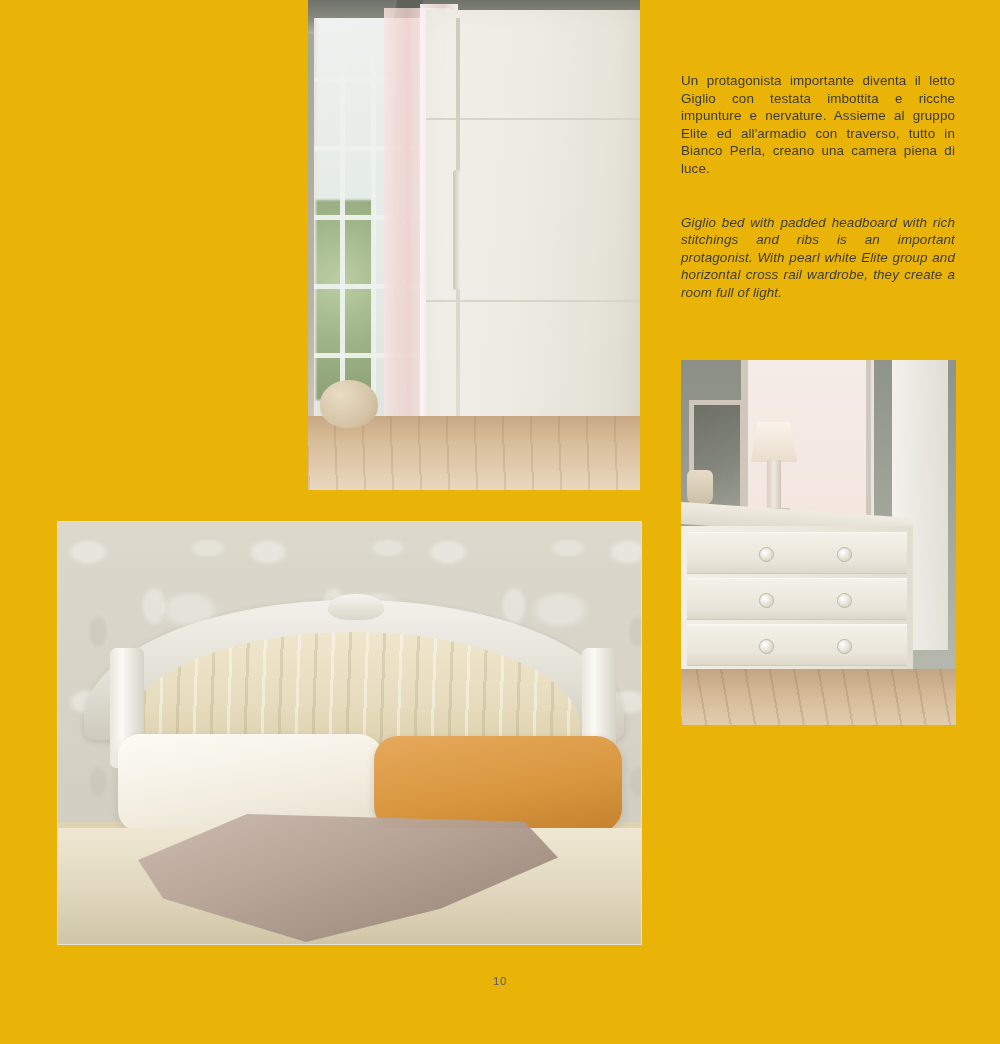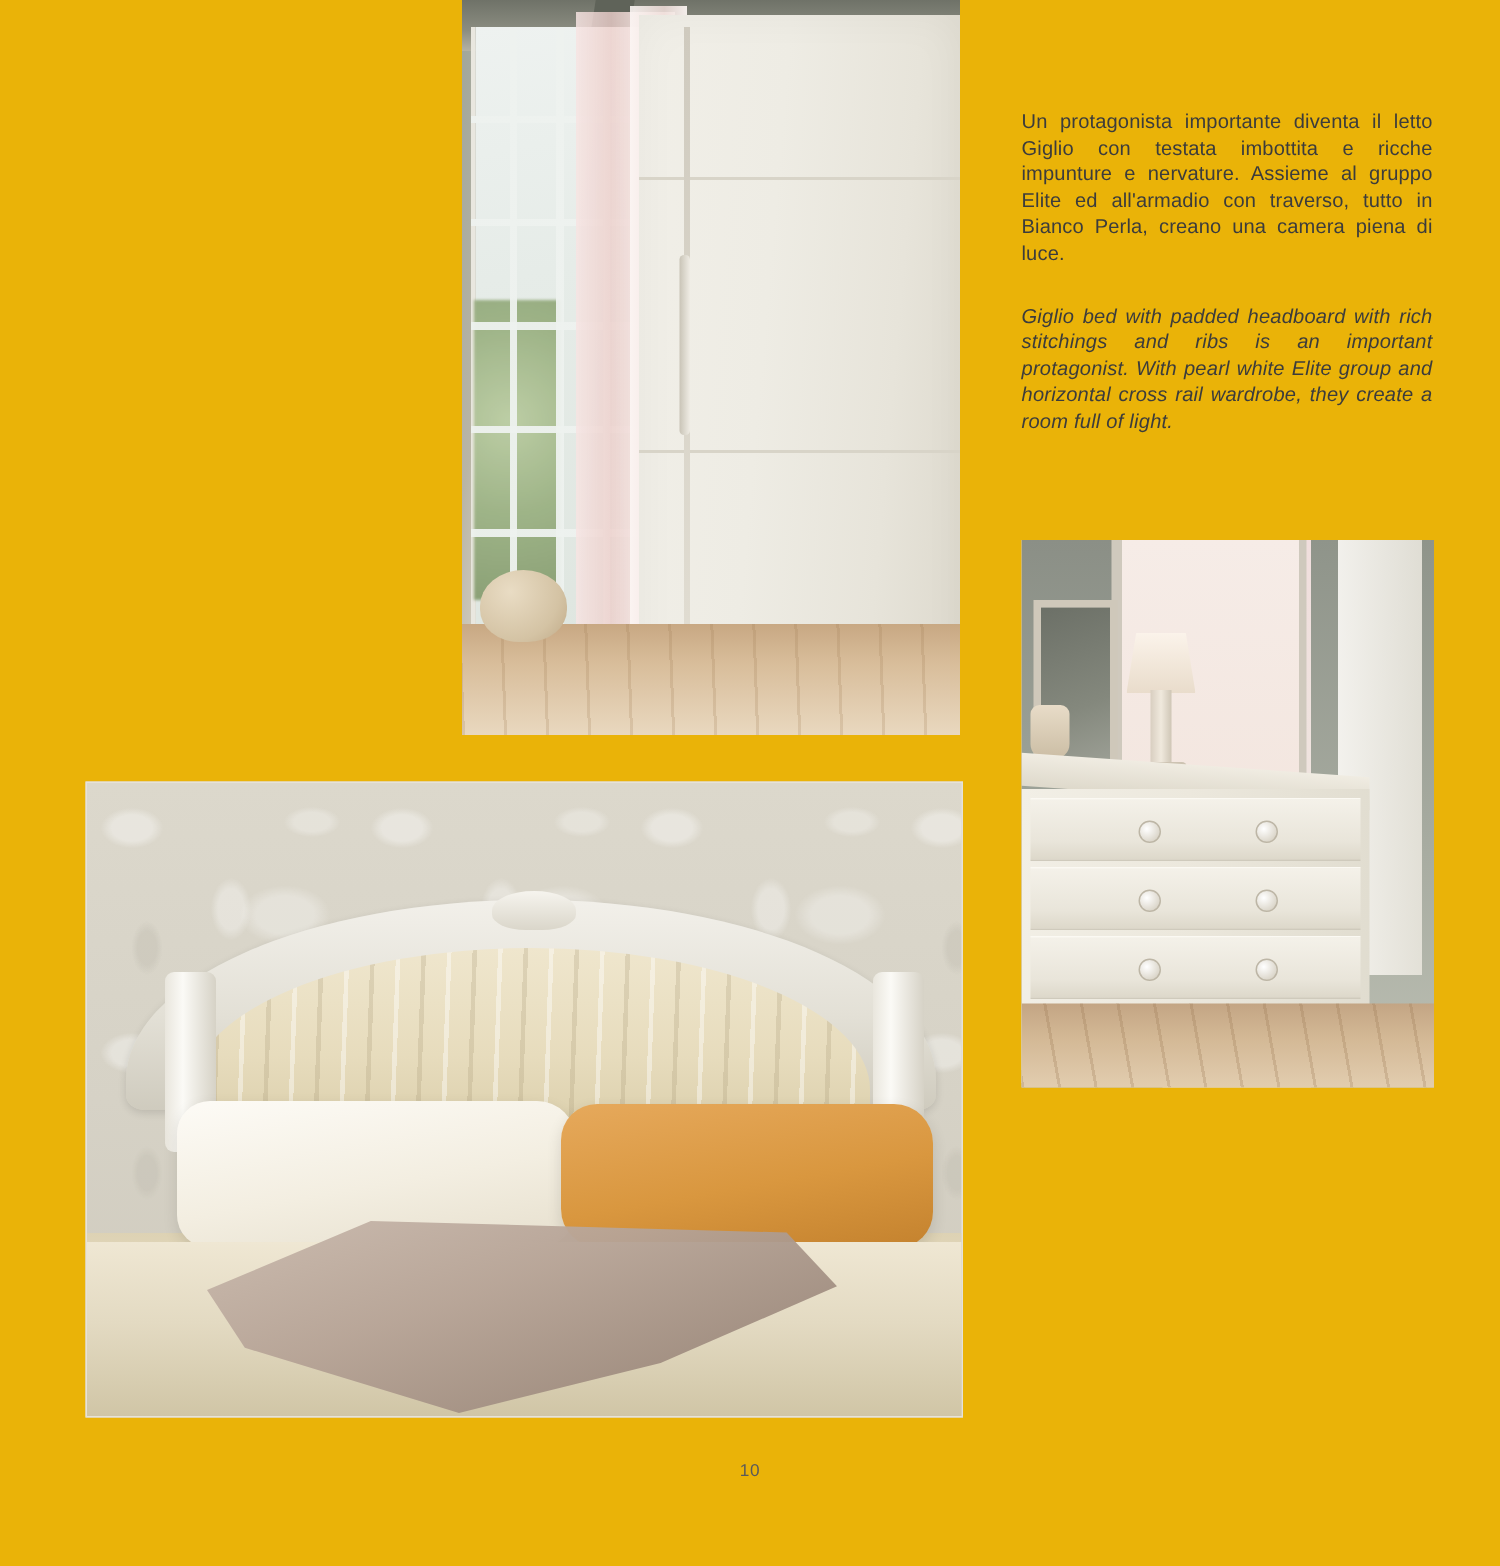--- a/index.html
+++ b/index.html
@@ -133,21 +133,21 @@
   .para {
     font-size: 13.4px;
     line-height: 17.6px;
     letter-spacing: 0.1px;
     text-align: justify;
     color: #3c3c3c;
     margin: 0;
   }
   .para.it {
     font-style: italic;
-    margin-top: 24px;
+    margin-top: 36px;
     letter-spacing: 0.15px;
   }
 
   
   .photo-dresser {
     position: absolute;
     left: 681px;
     top: 360px;
     width: 275px;
     height: 365px;

